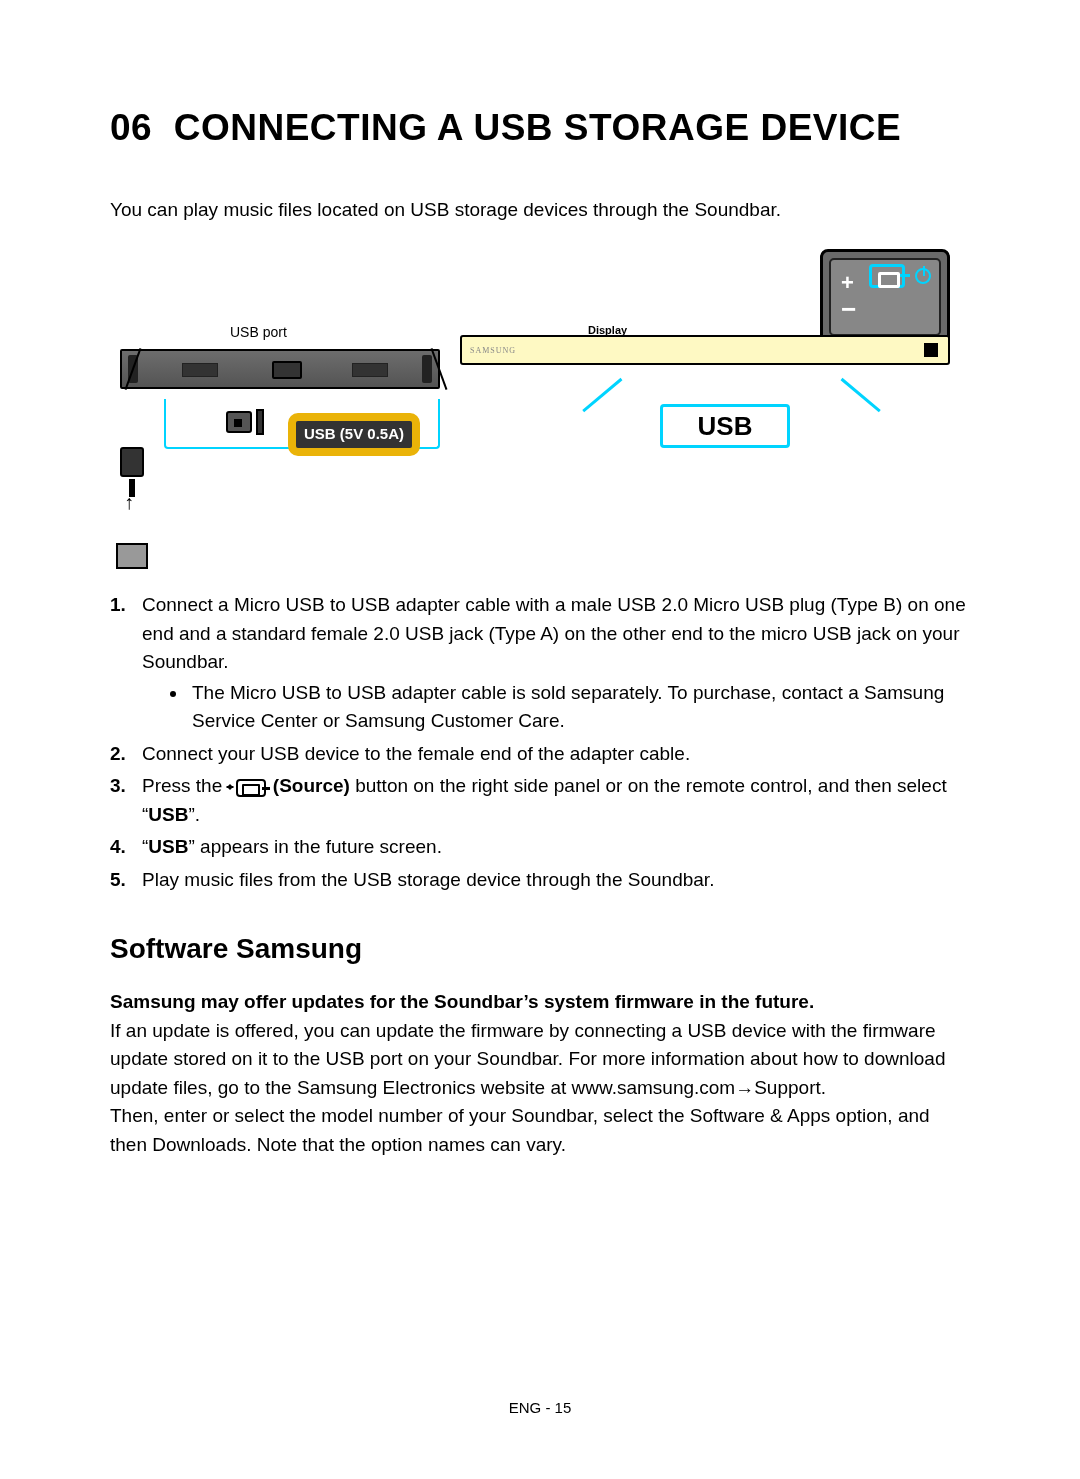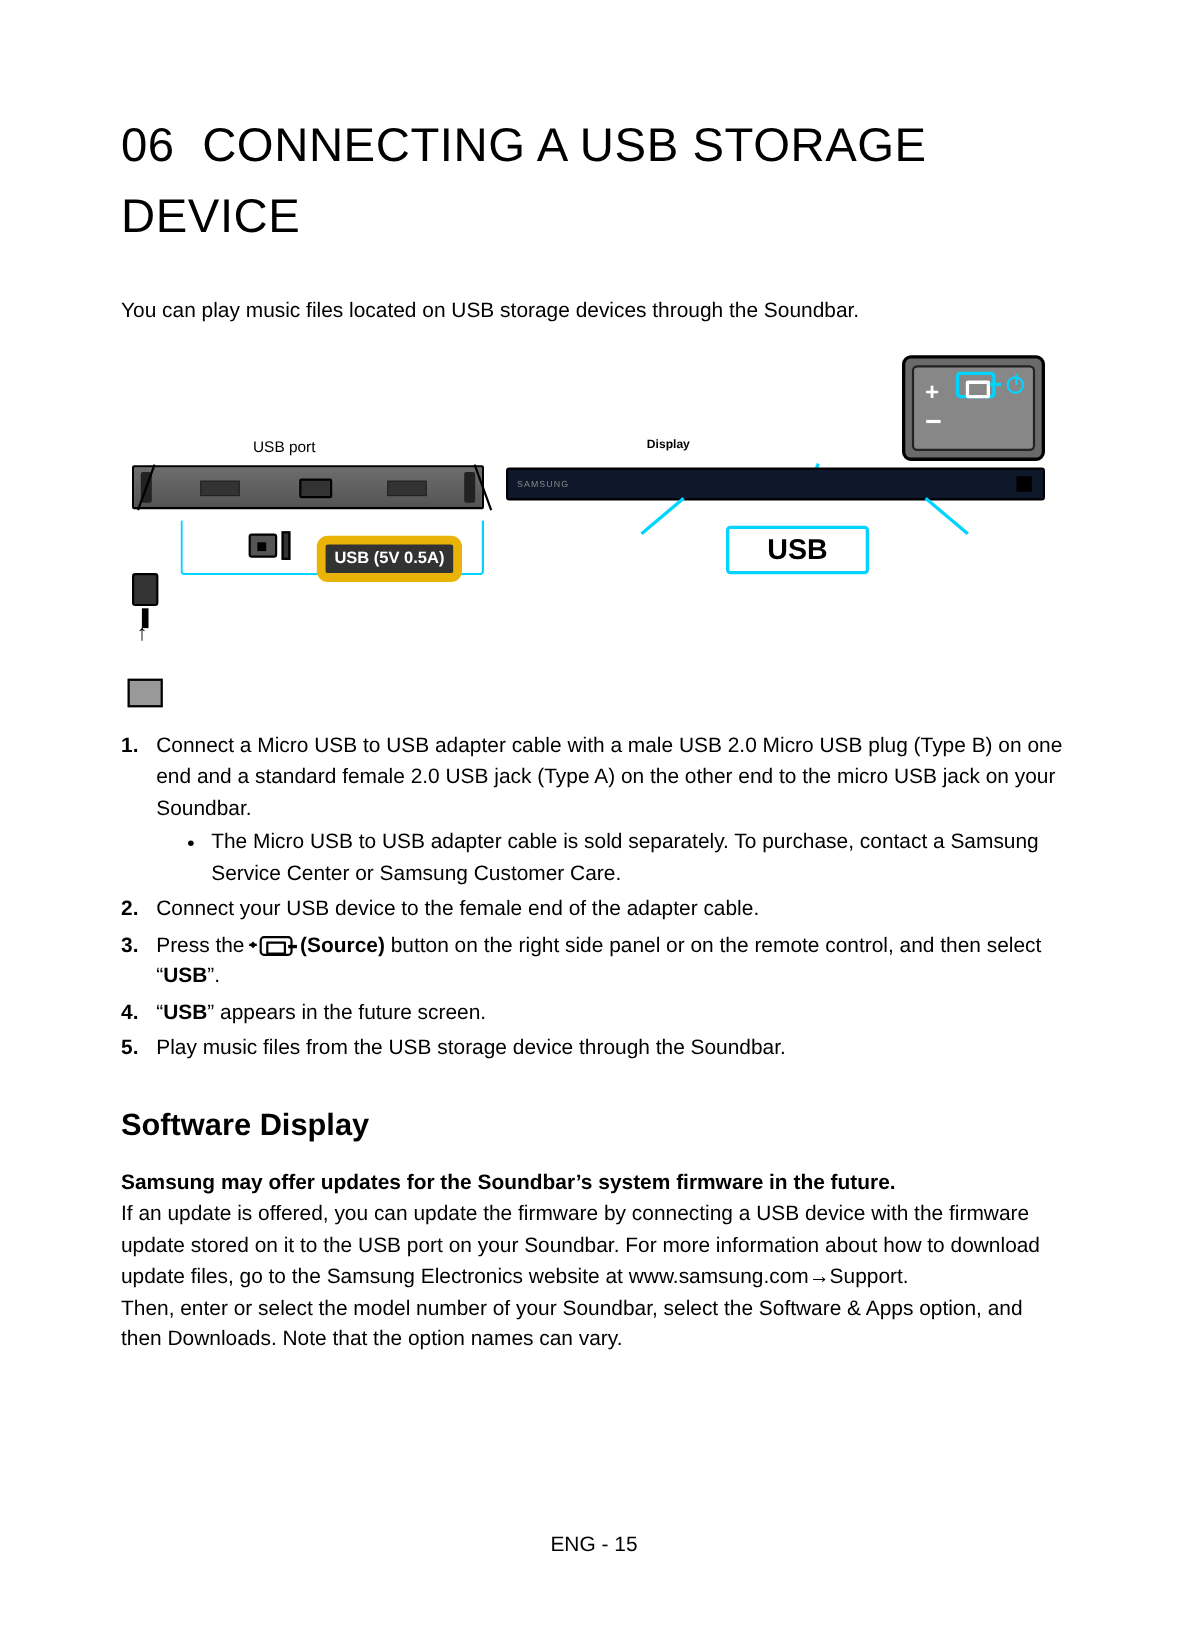--- a/index.html
+++ b/index.html
@@ -8,22 +8,22 @@
     color: #000;
     background: #fff;
     width: 1080px;
     height: 1479px;
     position: relative;
     padding: 100px 110px 0 110px;
     font-size: 19px;
     line-height: 1.5;
   }
   .section-title {
-    font-size: 43px;
-    font-weight: 400;
+    font-size: 37px;
+    font-weight: 700;
     letter-spacing: 0.5px;
     margin-bottom: 40px;
   }
   .intro {
     margin-bottom: 25px;
   }
   .figure-area {
     position: relative;
     width: 860px;
     height: 320px;
@@ -135,22 +135,22 @@
   }
   .remote-power{position:absolute;right:8px;top:8px;width:16px;height:16px;border:2px solid #00d4ff;border-radius:50%;}
   .remote-power::after{content:'';position:absolute;left:6px;top:-4px;width:2px;height:10px;background:#00d4ff;}
   .remote-line{position:absolute;left:630px;top:98px;width:2px;height:14px;border-left:3px solid #00d4ff;transform:rotate(20deg);}
 
   
   .display-label{ position:absolute; left:478px; top:73px; font-weight:700; font-size:11px;}
 
   
   .front-bar{
-    position:absolute; left:350px; top:102px; width:490px; height:30px;
-    background:#0f172a; border:2px solid #000; border-radius:3px;
+    position:absolute; left:350px; top:86px; width:490px; height:30px;
+    background:#fef9c3; border:2px solid #000; border-radius:3px;font-family:Liberation Serif, serif;
   }
   .front-bar::after{content:'';position:absolute;right:10px;top:6px;width:14px;height:14px;background:#000;}
   .front-bar-brand{position:absolute;left:8px;top:8px;color:#888;font-size:8px;letter-spacing:1px;}
 
   .zoom-lines-right{
     position:absolute; left:510px; top:130px;
     width:220px; height:50px;
   }
   .zl1{position:absolute;left:0;top:0;width:2px;height:50px;border-left:3px solid #00d4ff;transform:rotate(50deg);transform-origin:top;}
   .zl2{position:absolute;left:220px;top:0;width:2px;height:50px;border-left:3px solid #00d4ff;transform:rotate(-50deg);transform-origin:top;}
@@ -214,21 +214,21 @@
     font-size:28px;
     font-weight:700;
     margin-top:34px;
     margin-bottom:18px;
   }
   .page-footer{
     position:absolute;
     left:0; right:0;
     bottom:60px;
     text-align:center;
-    font-size:19px;
+    font-size:15px;
   }
 </style>
 </head>
 <body>
 
 <h1 class="section-title">
   <span>06</span>&nbsp;&nbsp;<span>CONNECTING A USB STORAGE DEVICE</span>
 </h1>
 
 <p class="intro">You can play music files located on USB storage devices through the Soundbar.</p>
@@ -293,18 +293,18 @@
     <span class="b">(Source)</span><span> button on the right side panel or on the remote control, and then select </span><span>“</span><span class="b">USB</span><span>”.</span>
   </li>
   <li>
     <span>“</span><span class="b">USB</span><span>” appears in the future screen.</span>
   </li>
   <li>
     <span>Play music files from the USB storage device through the Soundbar.</span>
   </li>
 </ol>
 
-<h2 class="sub-title">Software Display</h2>
+<h2 class="sub-title">Software Samsung</h2>
 <p class="b">Samsung may offer updates for the Soundbar’s system firmware in the future.</p>
 <p>If an update is offered, you can update the firmware by connecting a USB device with the firmware update stored on it to the USB port on your Soundbar. For more information about how to download update files, go to the Samsung Electronics website at www.samsung.com→Support.</p>
 <p>Then, enter or select the model number of your Soundbar, select the Software &amp; Apps option, and then Downloads. Note that the option names can vary.</p>
 
 <div class="page-footer">ENG - 15</div>
 
 </body></html>

